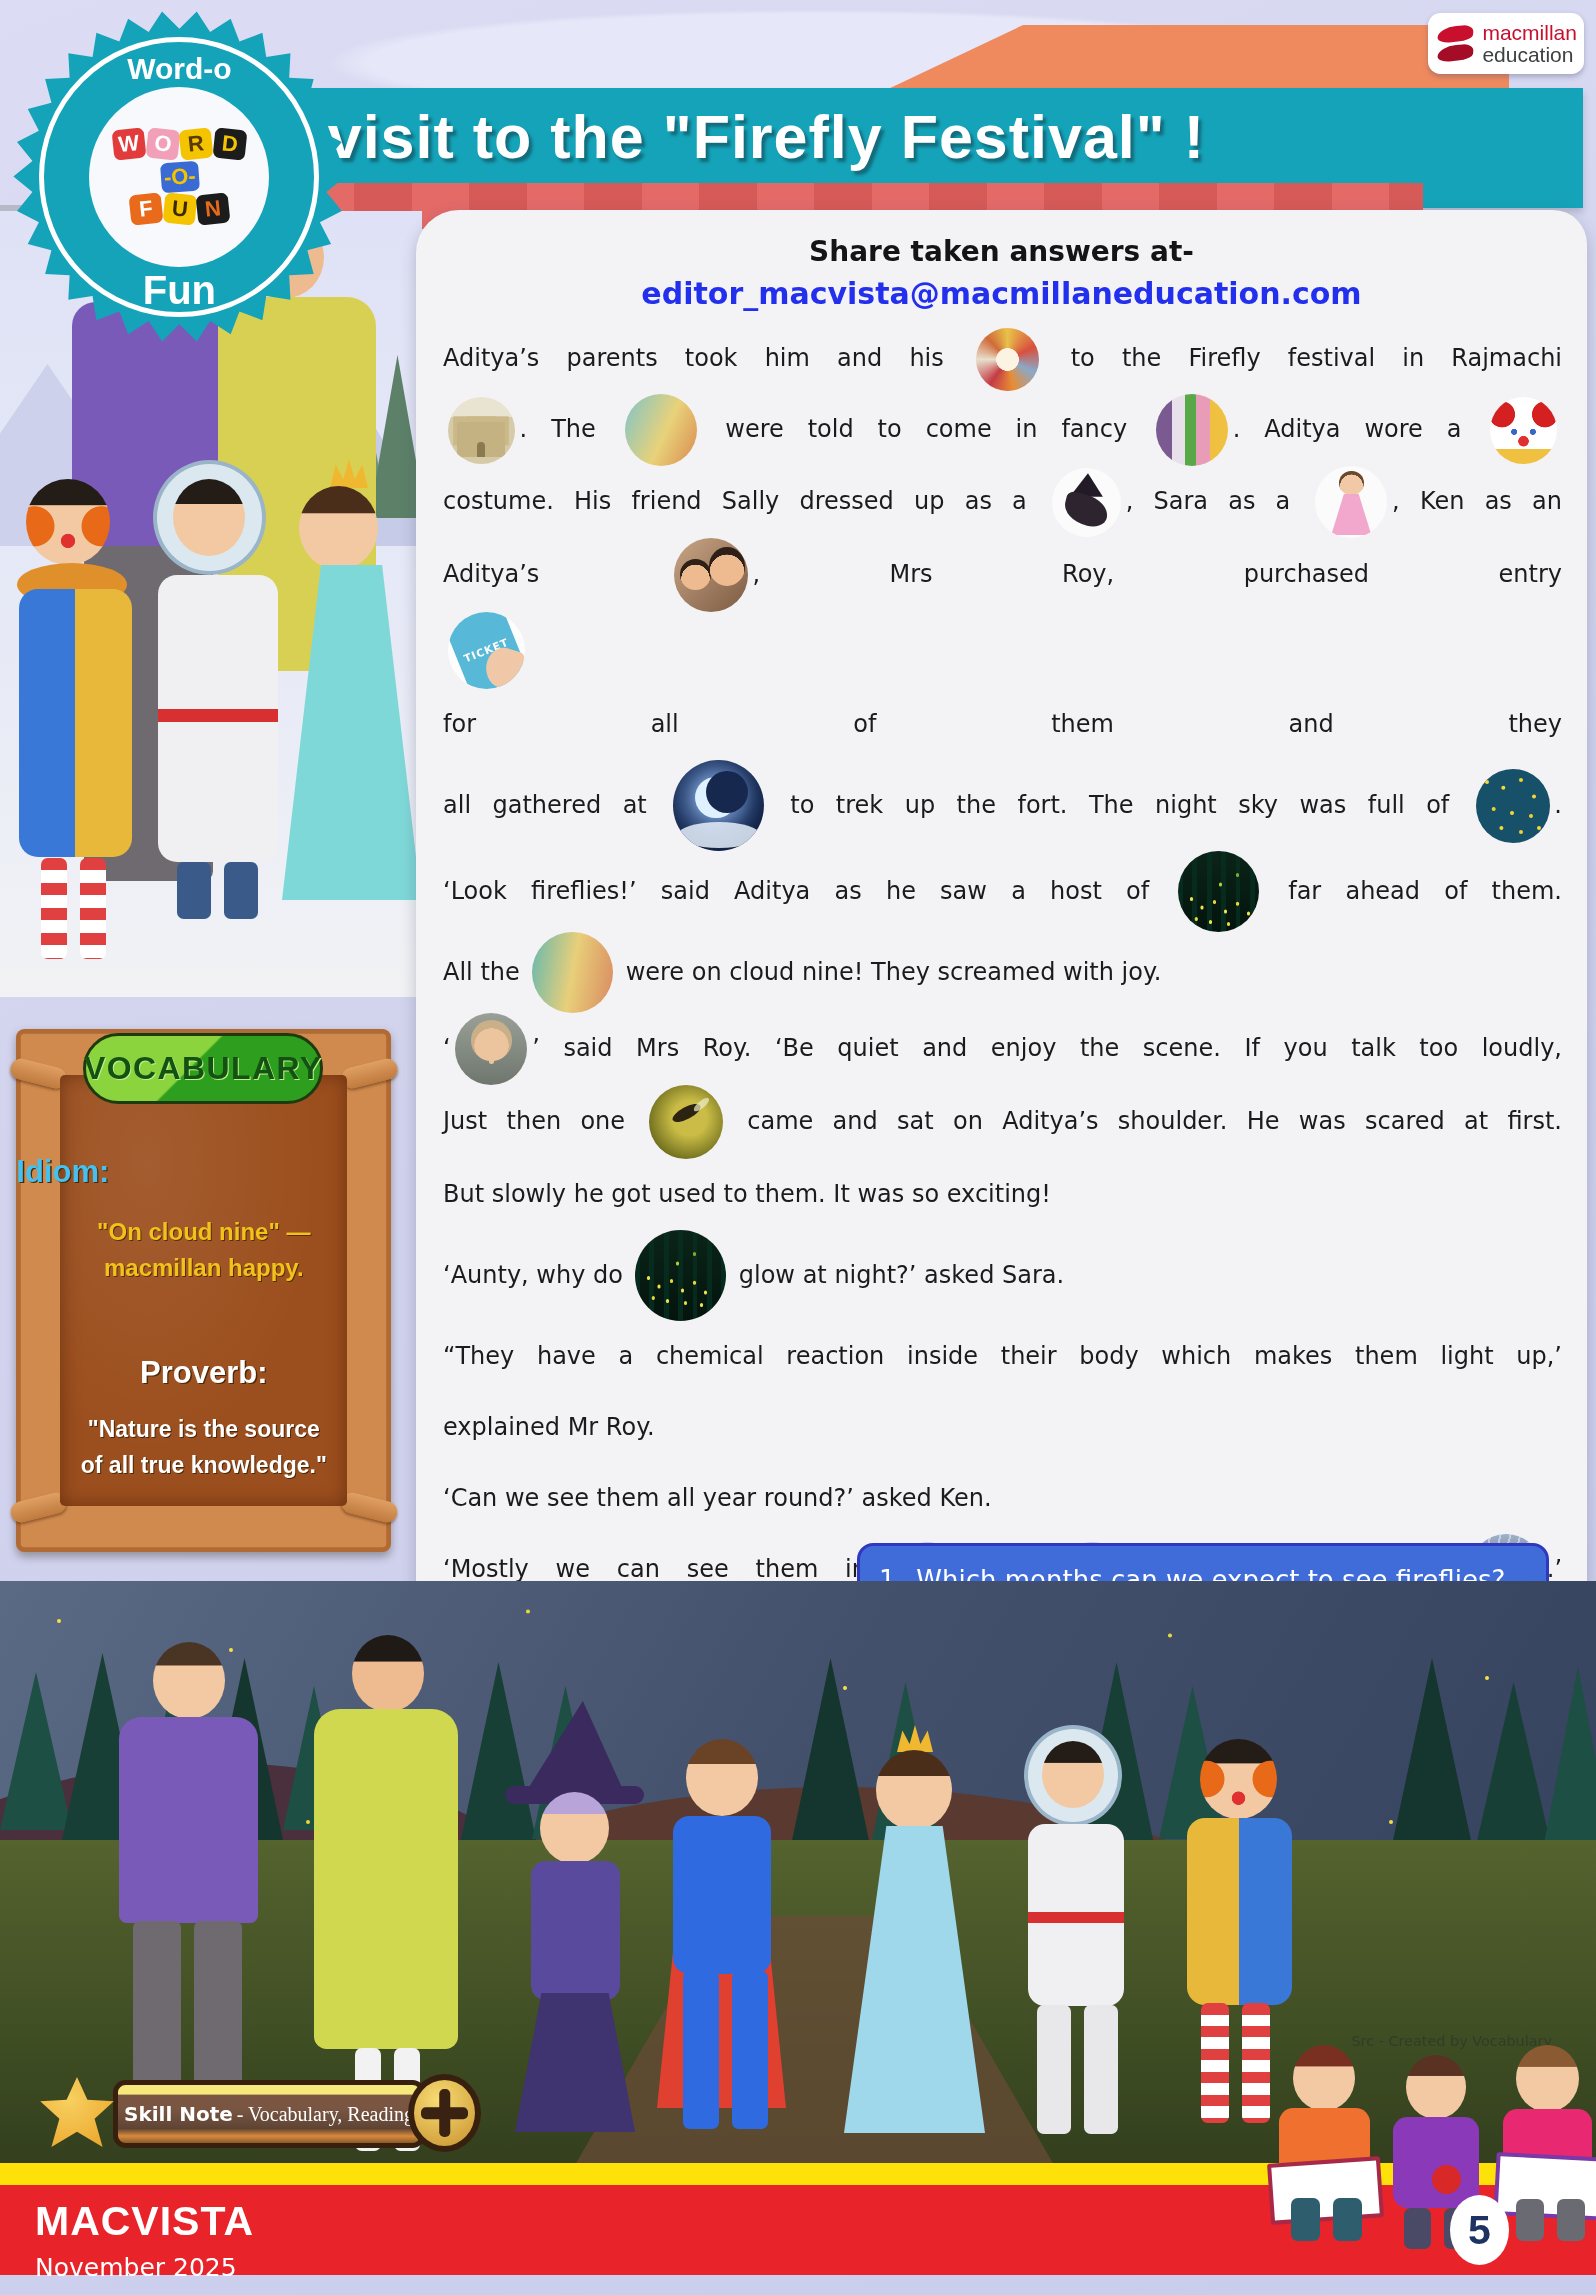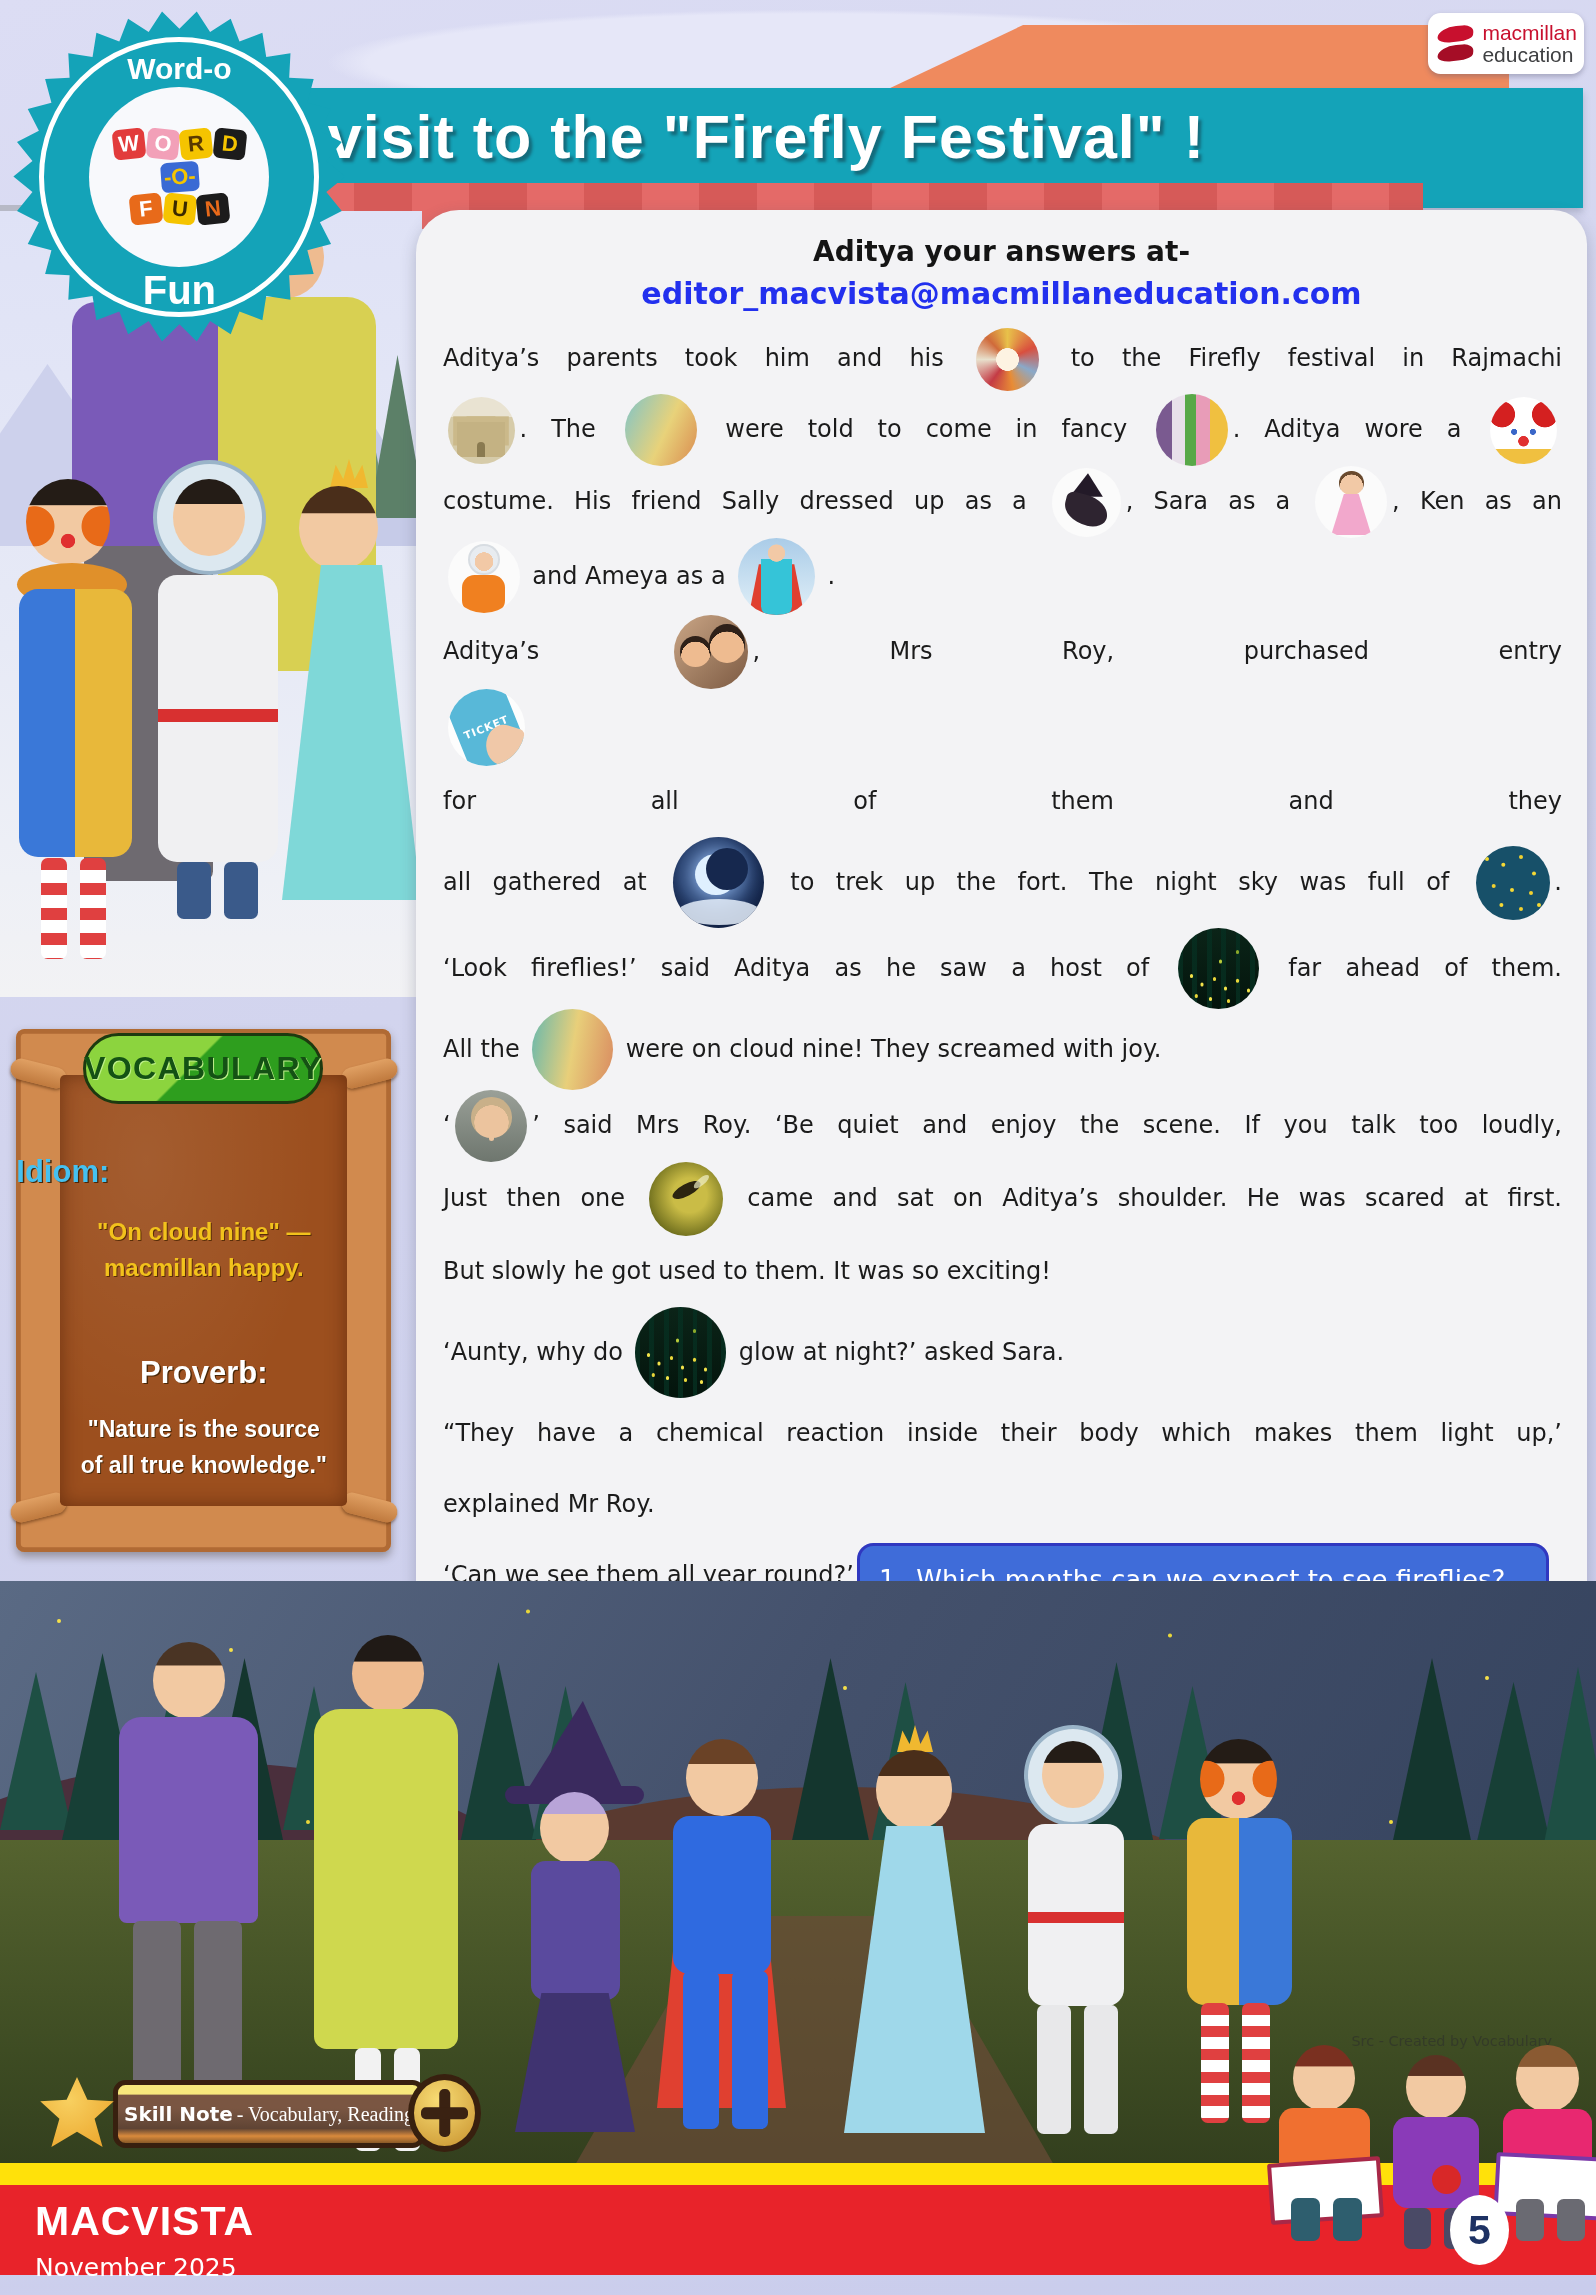--- a/index.html
+++ b/index.html
@@ -277,27 +277,26 @@
         <i style="width:34px;height:57px;background:#3a5a8a"></i>
         <i style="width:34px;height:57px;background:#3a5a8a"></i>
       </div>
 
     <div class="cpart" style="left:330px;top:248px;width:38px;height:29px;background:#f0b830;clip-path:polygon(0 100%,15% 20%,35% 70%,50% 0,65% 70%,85% 20%,100% 100%)"></div>
     <div class="chead" style="left:299px;top:275px;width:79px;height:84px;background:linear-gradient(180deg,#4a2e1a 32%,#f2c9a2 33%)"></div>
     <div class="cpart" style="left:282px;top:354px;width:139px;height:335px;background:#7fd8d8;clip-path:polygon(28% 0,72% 0,100% 100%,0 100%)"></div>
   </div>
 
   <div class="abs card">
-    <div class="share-h">Aditya your answers at-</div>
+    <div class="share-h">Share taken answers at-</div>
     <div class="share-e">editor_macvista@macmillaneducation.com</div>
     <div class="story">
         <div class="sline just">Aditya’s parents took him and his <span class="pic p-friends"></span> to the Firefly festival in Rajmachi</div>
         <div class="sline just"><span class="pic p-fort"></span>. The <span class="pic p-children"></span> were told to come in fancy <span class="pic p-costumes"></span>. Aditya wore a <span class="pic p-clown"></span></div>
         <div class="sline just">costume. His friend Sally dressed up as a <span class="pic p-witch"></span>,  Sara as a <span class="pic p-princess"></span>, Ken as an</div>
-        <div class="sline"><span class="pic p-astronaut"></span> and Ameya as a <span class="pic p-superhero"></span> .</div>
         <div class="sline just">Aditya’s <span class="pic p-mother"></span>, Mrs Roy, purchased entry <span class="pic p-tickets">
             <span class="tk">TICKET</span>
           </span> for all of them and they</div>
         <div class="sline just">all gathered at <span class="pic p-moon"><span class="cloud"></span></span> to trek up the fort.  The night sky was full of <span class="pic p-stars"></span>.</div>
         <div class="sline just">‘Look fireflies!’ said Aditya as he saw a host of <span class="pic p-ffly"></span> far ahead of them.</div>
         <div class="sline">All the <span class="pic p-kidsjoy"></span> were on cloud nine! They screamed with joy.</div>
         <div class="sline just">‘<span class="pic p-shush"></span>’ said Mrs Roy. ‘Be quiet and enjoy the scene. If you talk too loudly,</div>
         <div class="sline just">Just then one <span class="pic p-ffly1"></span> came and sat on Aditya’s shoulder. He was scared at first.</div>
         <div class="sline">But slowly he got used to them. It was so exciting!</div>
         <div class="sline">‘Aunty, why do <span class="pic p-ffly2"></span> glow at night?’ asked Sara.</div>

